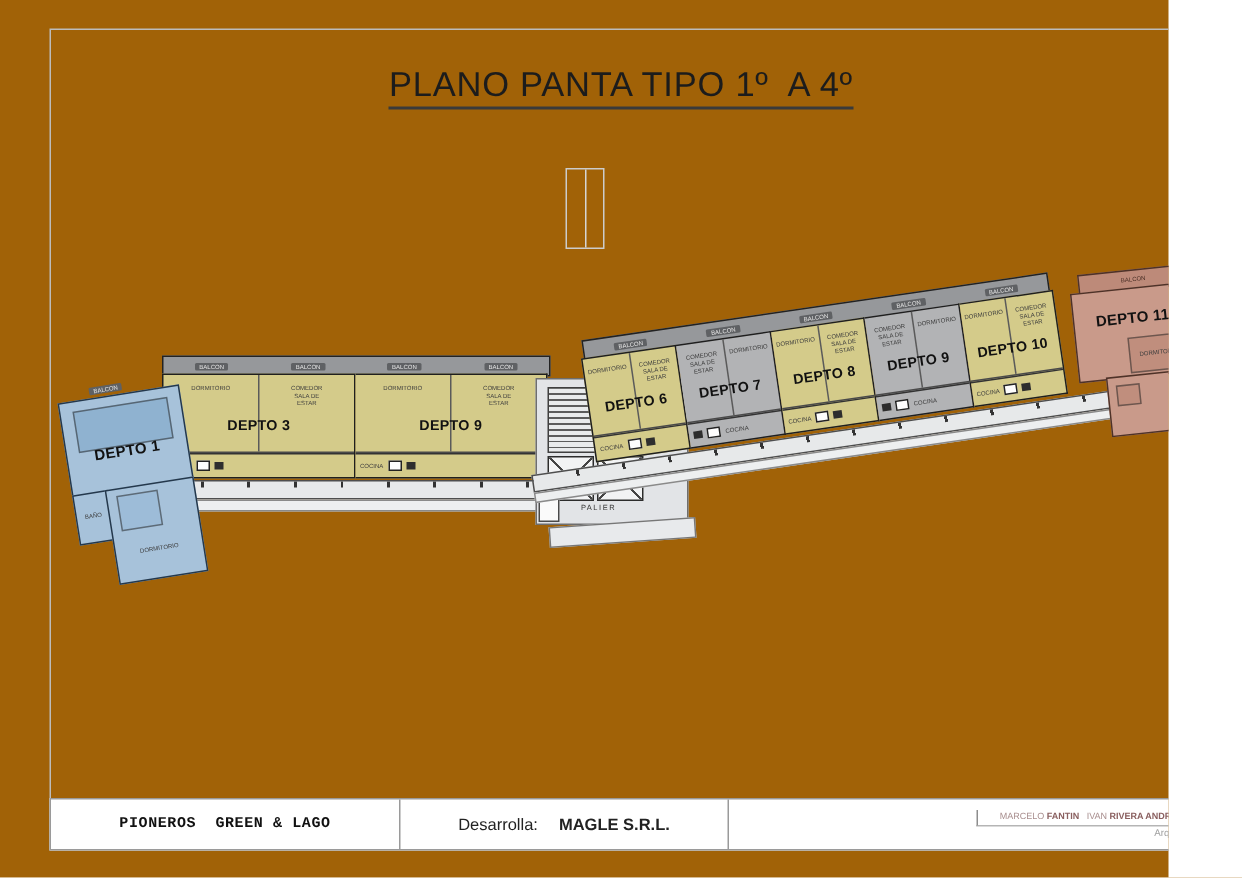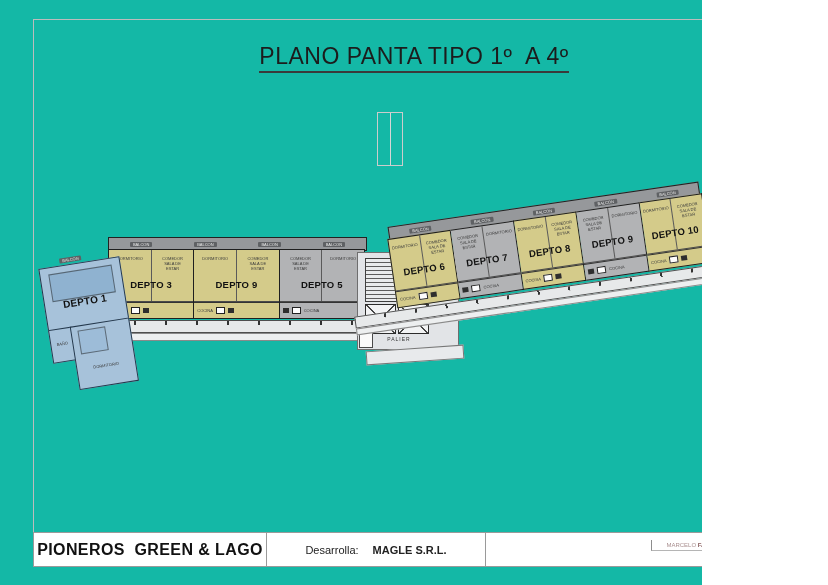--- a/index.html
+++ b/index.html
@@ -1,17 +1,17 @@
 <!DOCTYPE html>
 <html><head>
 <meta charset="utf-8">
 <style>
   html,body{margin:0;padding:0;background:#ffffff;}
   body{font-family:"Liberation Sans","DejaVu Sans",sans-serif;}
-  #sheet{position:relative;width:702px;height:585px;background:#14b8a6;overflow:hidden;}
+  #sheet{position:relative;width:779px;height:585px;background:#a16207;overflow:hidden;}
   .abs{position:absolute;}
   
   #frame{left:33px;top:19px;width:776px;height:546px;border:1px solid #bcbcbc;}
   
   #title{left:0;top:42px;width:828px;text-align:center;color:#1c1c1c;}
   #title .tline{display:inline-block;font-size:23px;letter-spacing:.5px;border-bottom:2px solid #3a3a3a;padding-bottom:1px;margin:1px 0;white-space:pre;}
   
   .band{background:#96989b;border:1px solid #222;display:flex;align-items:center;justify-content:space-around;}
   .chip{font-size:4px;line-height:5px;color:#e8e8e8;background:#5f6164;padding:0 3px;border-radius:1px;white-space:nowrap;}
   .urow{display:flex;}
@@ -50,21 +50,21 @@
   #bldg-right{left:402px;top:226px;width:318px;height:114px;transform:rotate(-8.3deg);transform-origin:0 100%;}
   #d1wrap{left:34px;top:248px;width:86px;height:140px;transform:rotate(-9deg);transform-origin:100% 0;}
   #d11wrap{left:712px;top:184px;width:82px;height:112px;transform:rotate(-6deg);transform-origin:0 0;}
   .blk{position:absolute;border:1.2px solid #24384c;}
   .blk.sal{border-color:#4e3228;}
   .inner{position:absolute;border:1px solid rgba(40,40,40,.55);}
   
   #footer{left:33px;top:532px;width:776px;height:33px;border:1px solid #9a9a9a;display:flex;background:#fff;}
   .fcell{border-right:1px solid #9a9a9a;display:flex;align-items:center;justify-content:center;}
   #f-web{width:166px;color:#9e9e9e;font-size:10.5px;}
-  #f-proj{width:232px;color:#111;font-weight:bold;font-size:16px;letter-spacing:.4px;white-space:pre;}
+  #f-proj{width:232px;color:#111;font-weight:bold;font-size:10px;letter-spacing:.4px;white-space:pre;font-family:Liberation Mono, monospace;}
   #f-dev{width:218px;gap:14px;font-size:11px;color:#222;}
   #f-dev .devname{font-weight:bold;}
   #f-arch{flex:1;border-right:none;flex-direction:column;align-items:flex-end;justify-content:center;padding:0 8px;}
   #arch-names{border-left:1.5px solid #8d8d8d;border-bottom:1px solid #b5b5b5;padding:2px 2px 2px 8px;font-size:6px;color:#a98f8f;white-space:pre;width:140px;text-align:center;}
   #arch-names b{color:#8a6060;font-weight:bold;}
   #arch-title{font-size:6.5px;color:#a0a0a0;margin-top:1px;}
 </style>
 </head>
 <body>
 
@@ -117,38 +117,20 @@
 ESTAR</span>
           </div>
       </div>
       <div class="dlabel">DEPTO 9</div>
       <div class="service">
           <span class="tl">COCINA</span>
           <span class="fix"></span>
           <span class="fixd"></span>
         </div>
     </div>
-    <div class="unit c-gray">
-      <div class="rooms">
-        <div class="room">
-            <span class="tl">COMEDOR
-SALA DE
-ESTAR</span>
-          </div>
-        <div class="room">
-            <span class="tl">DORMITORIO</span>
-          </div>
-      </div>
-      <div class="dlabel">DEPTO 5</div>
-      <div class="service">
-          <span class="fixd"></span>
-          <span class="fix"></span>
-          <span class="tl">COCINA</span>
-        </div>
-    </div>
   </div>
 
   <div class="abs walk" style="left:104px;top:320px;width:270px;height:11px;"></div>
   <div class="abs walk2" style="left:104px;top:333px;width:270px;height:6px;"></div>
 
   <div id="d1wrap" class="abs">
     <span class="chip" style="position:absolute;left:24px;top:1px;">BALCON</span>
     <div class="blk c-blue" style="left:2px;top:8px;width:80px;height:62px;">
       <div class="inner" style="left:8px;top:6px;right:8px;height:26px;background:#8fb2d0;"></div>
       <div class="dlabel big" style="top:62%;">DEPTO 1</div>

